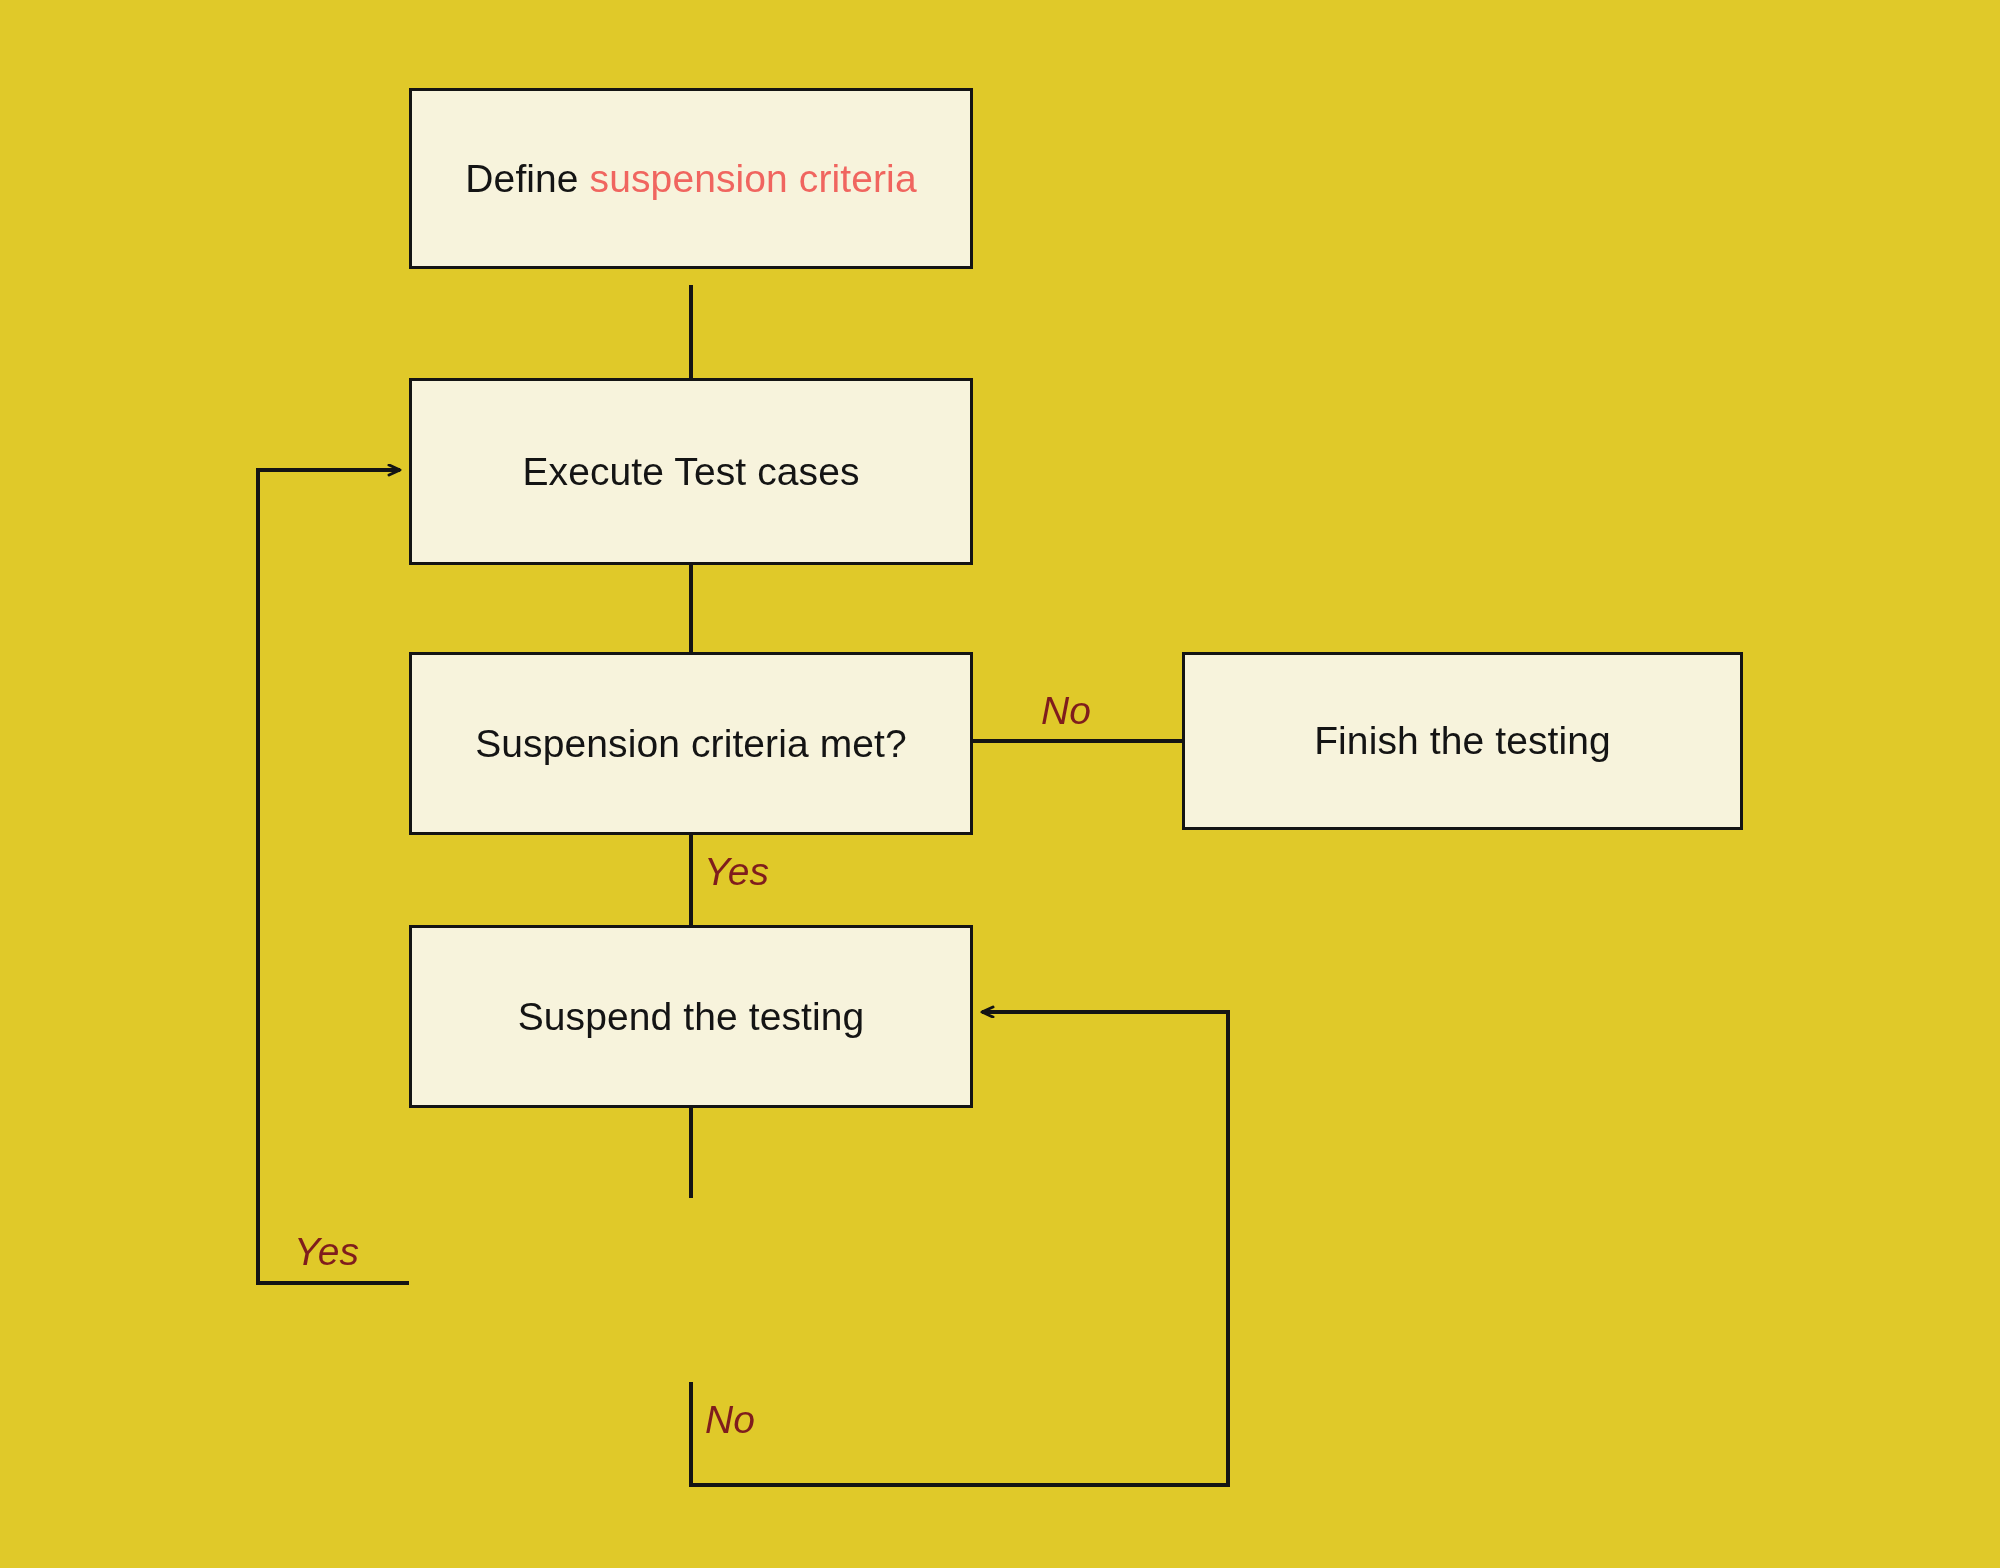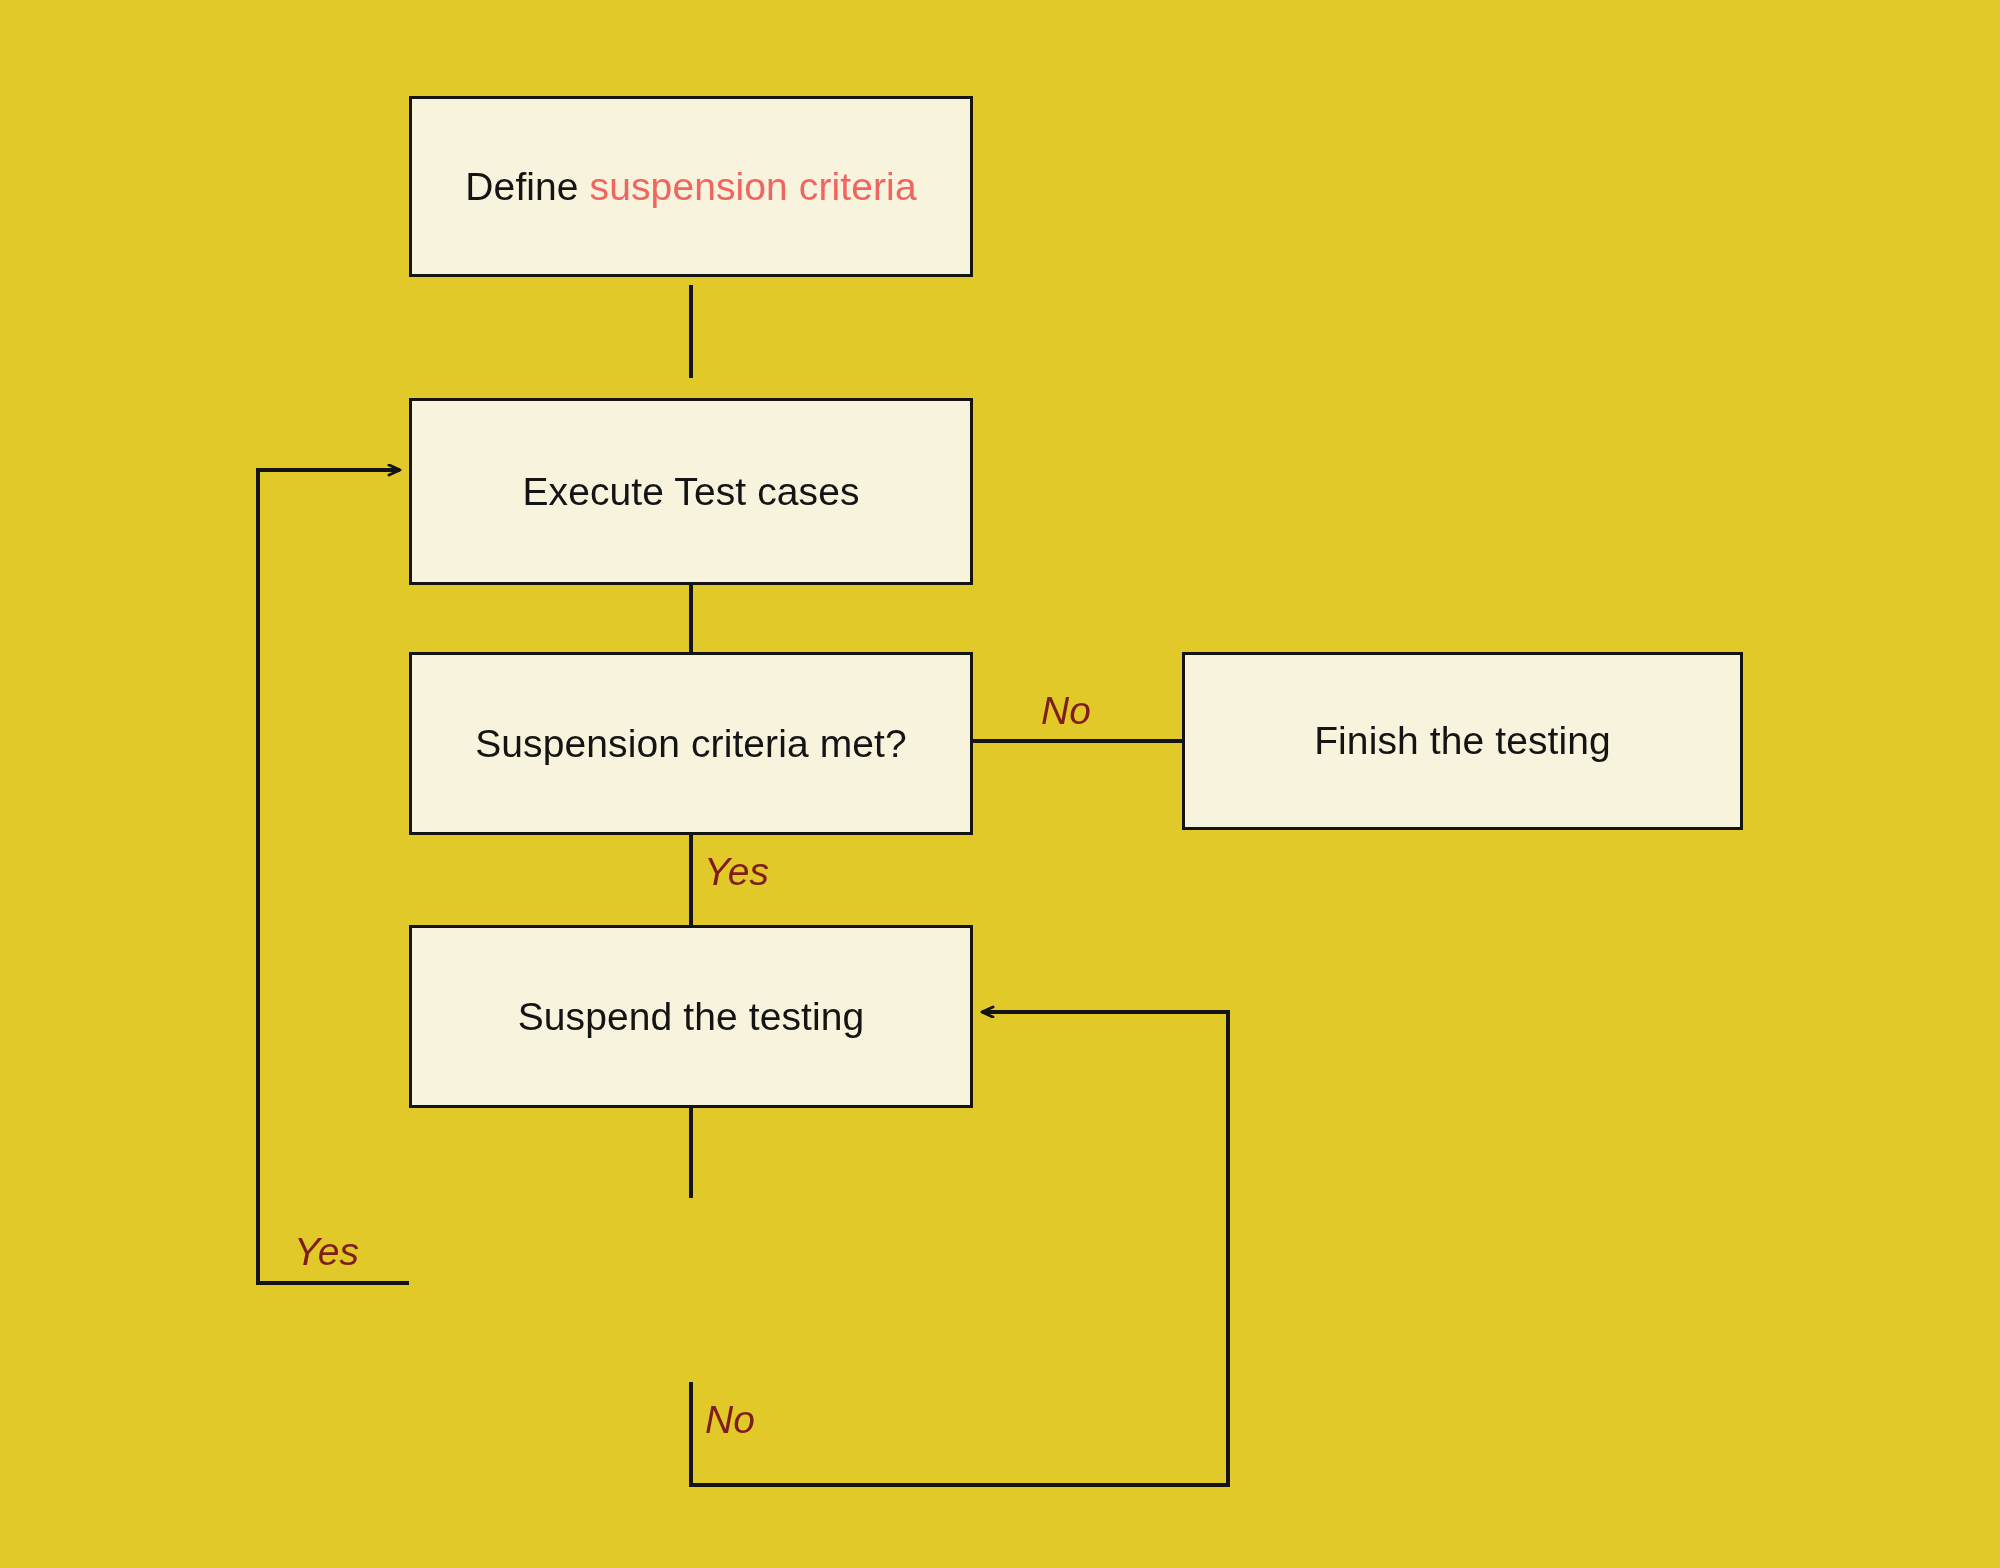--- a/index.html
+++ b/index.html
@@ -76,25 +76,25 @@
     
     <line x1="691" y1="1108" x2="691" y2="1198" stroke="#141414" stroke-width="4"></line>
 
      loop back up to Execute Test cases --&gt;
     <path d="M409,1283 L258,1283 L258,470 L400,470" fill="none" stroke="#141414" stroke-width="4" stroke-linejoin="miter" marker-end="url(#arrowEnd)"></path>
 
      loop back up to Suspend the testing --&gt;
     <path d="M691,1382 L691,1485 L1228,1485 L1228,1012 L982,1012" fill="none" stroke="#141414" stroke-width="4" stroke-linejoin="miter" marker-end="url(#arrowEnd)"></path>
   </svg>
 
-  <div class="node" style="left:409px; top:96px; width:564px; height:181px;">
+  <div class="node" style="left:409px; top:88px; width:564px; height:181px;">
     <span class="txt"><span>Define </span><span class="hl">suspension criteria</span></span>
   </div>
 
-  <div class="node" style="left:409px; top:378px; width:564px; height:187px;margin-top:20px;">
+  <div class="node" style="left:409px; top:378px; width:564px; height:187px;">
     <span class="txt">Execute Test cases</span>
   </div>
 
   <div class="node" style="left:409px; top:652px; width:564px; height:183px;">
     <span class="txt">Suspension criteria met?</span>
   </div>
 
   <div class="node" style="left:1182px; top:652px; width:561px; height:178px;">
     <span class="txt">Finish the testing</span>
   </div>

